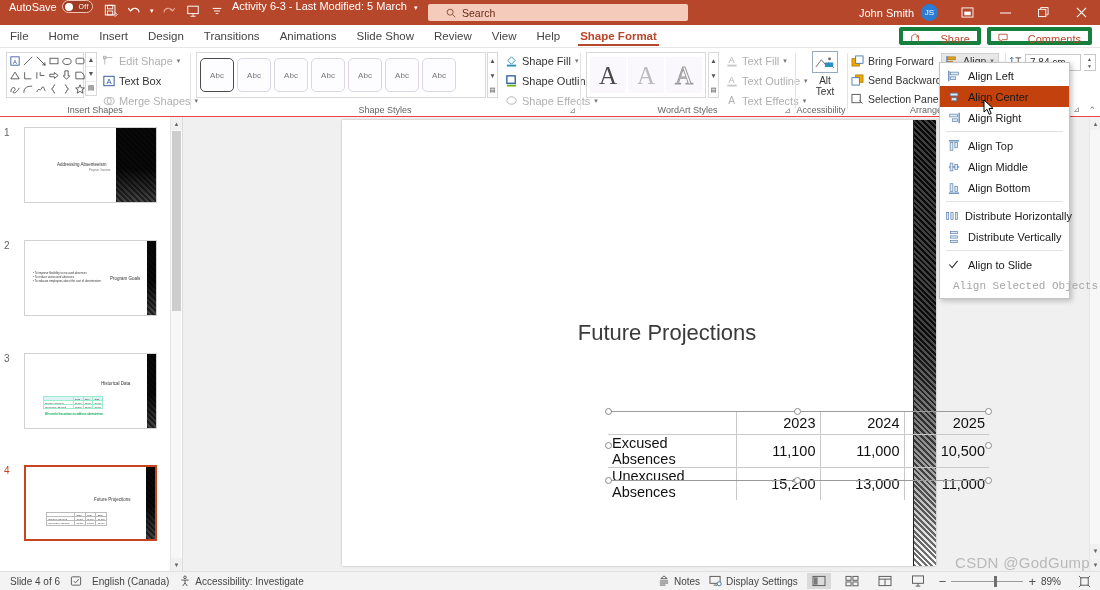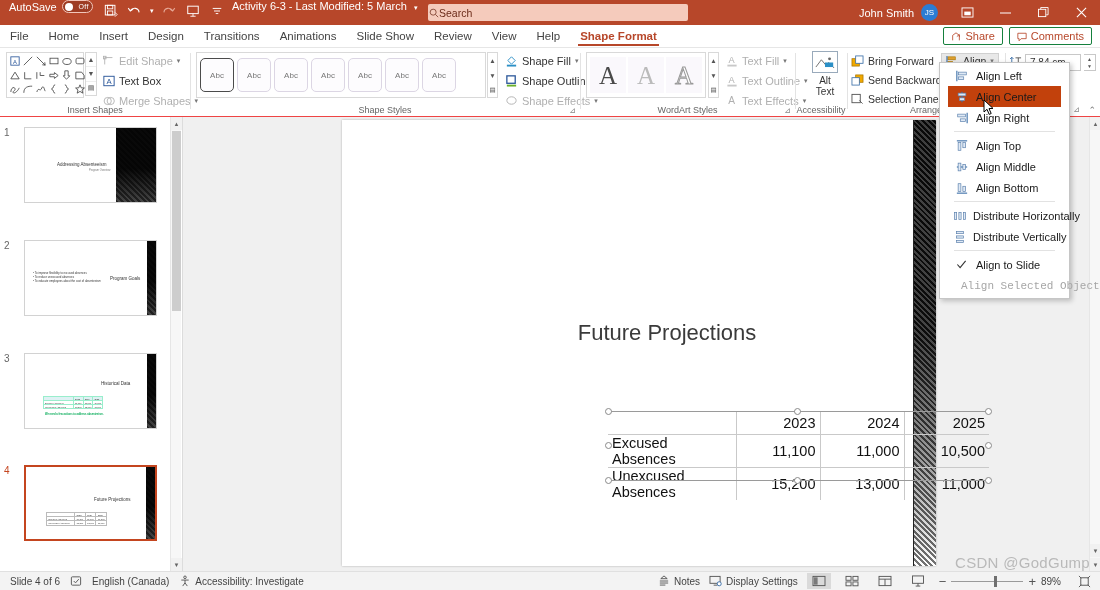--- a/index.html
+++ b/index.html
@@ -37,21 +37,21 @@
   }
   .tb-icon svg { display: block; }
   .tb-doctitle {
     position: absolute; left: 50%; transform: translateX(-50%);
     font-size: 11px; white-space: nowrap;
     left: 232px; transform: none;
   }
   .searchbox {
     position: absolute; left: 428px; top: 4px; width: 260px; height: 17px;
     background: #f5cbbc; border-radius: 2px; display: flex; align-items: center;
-    padding-left: 1px; 
+    padding-left: 18px; gap: 6px;
   }
   .searchbox .ph { font-size: 10.5px; color: #6b2a18; }
   .searchbox svg { opacity: .8; }
   .tb-right { position: absolute; right: 0; top: 0; height: 25px; display: flex; align-items: center; }
   .tb-user { font-size: 11px; margin-right: 7px; }
   .avatar {
     width: 17px; height: 17px; border-radius: 50%; background: #2b7cd3;
     color: #fff; font-size: 8px; display: flex; align-items: center; justify-content: center;
     margin-right: 10px; letter-spacing: .2px;
   }
@@ -70,22 +70,22 @@
     font-size: 11.5px; color: #444; padding: 0 10px; height: 23px;
     display: flex; align-items: center; white-space: nowrap;
   }
   .tab.active { color: #b7472a; font-weight: bold; position: relative; }
   .tab.active::after {
     content: ""; position: absolute; left: 8px; right: 8px; bottom: 2px;
     height: 1.5px; background: #b7472a;
   }
   .tabbar-right { margin-left: auto; display: flex; align-items: center; gap: 6px; padding-right: 8px; }
   .pillbtn {
-    display: flex; align-items: flex-end; gap: 4px;
-    font-size: 11px; color: #b7472a; border: 1px solid #15803d; border-radius: 2px;
+    display: flex; align-items: flex-start; gap: 20px;
+    font-size: 11px; color: #b7472a; border: 4px solid #15803d; border-radius: 2px;
     padding: 2px 7px; background: #fff; height: 18px;
   }
 
   
   .ribbon {
     position: absolute; top: 48px; left: 0; width: 1100px; height: 69px;
     background: #fff; border-bottom: 1px solid #ef4444;
   }
   .rgroup { position: absolute; top: 0; height: 69px; }
   .rgroup .gtitle {
@@ -172,21 +172,21 @@
   .spinbtns {
     width: 12px; height: 17px; border: 1px solid #c8c8c8; border-left: none; background: #fff;
     display: flex; flex-direction: column;
   }
   .spinbtns div { flex: 1; display: flex; align-items: center; justify-content: center; font-size: 5px; color: #555; }
 
   
   .dropdown {
     position: absolute; left: 939px; top: 62px; width: 131px;
     background: #fff; border: 1px solid #c6c6c6; box-shadow: 2px 2px 5px rgba(0,0,0,.22);
-    z-index: 50; padding: 2px 8px;
+    z-index: 50; padding: 2px 0;
   }
   .ditem {
     height: 21px; display: flex; align-items: center; gap: 7px;
     padding-left: 6px; font-size: 11px; color: #1a1a1a; white-space: nowrap;
   }
   .ditem.hl { background: #c2410c; }
   .ditem.disabled { color: #a6a6a6; font-family: Liberation Mono, monospace; }
   .ditem .dic { width: 15px; display: flex; align-items: center; justify-content: center; }
   .dsep { height: 1px; background: #e2e2e2; margin: 3px 6px; }
   .cursor-arrow { position: absolute; left: 983px; top: 99px; z-index: 60; }

